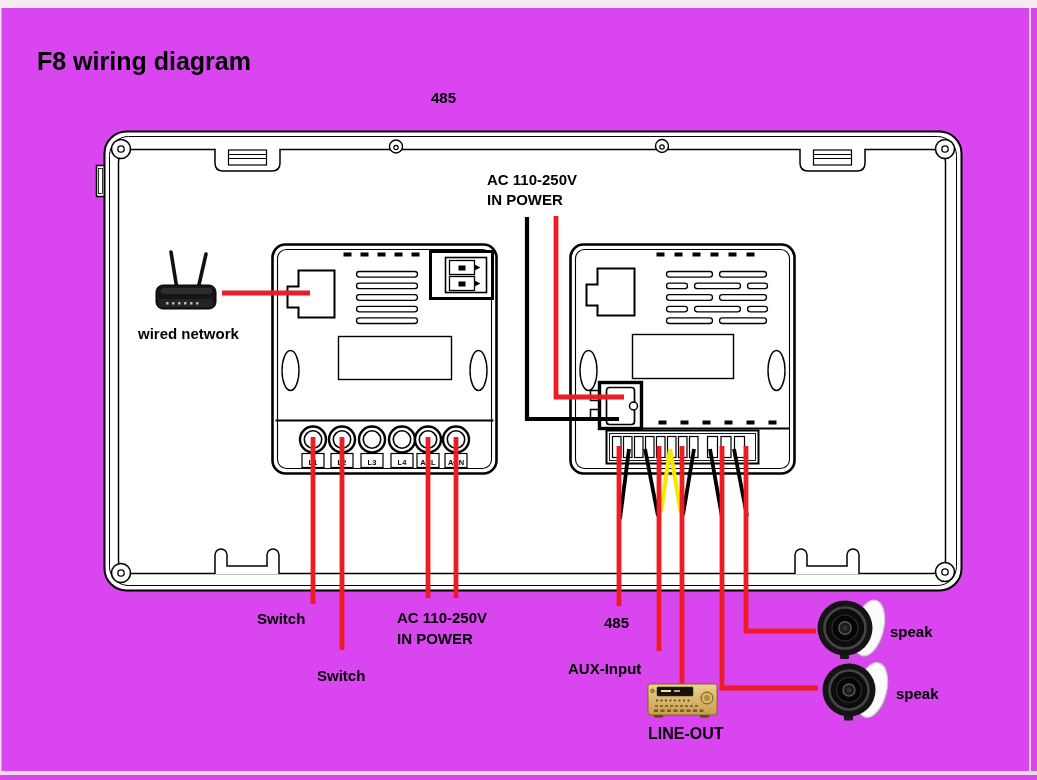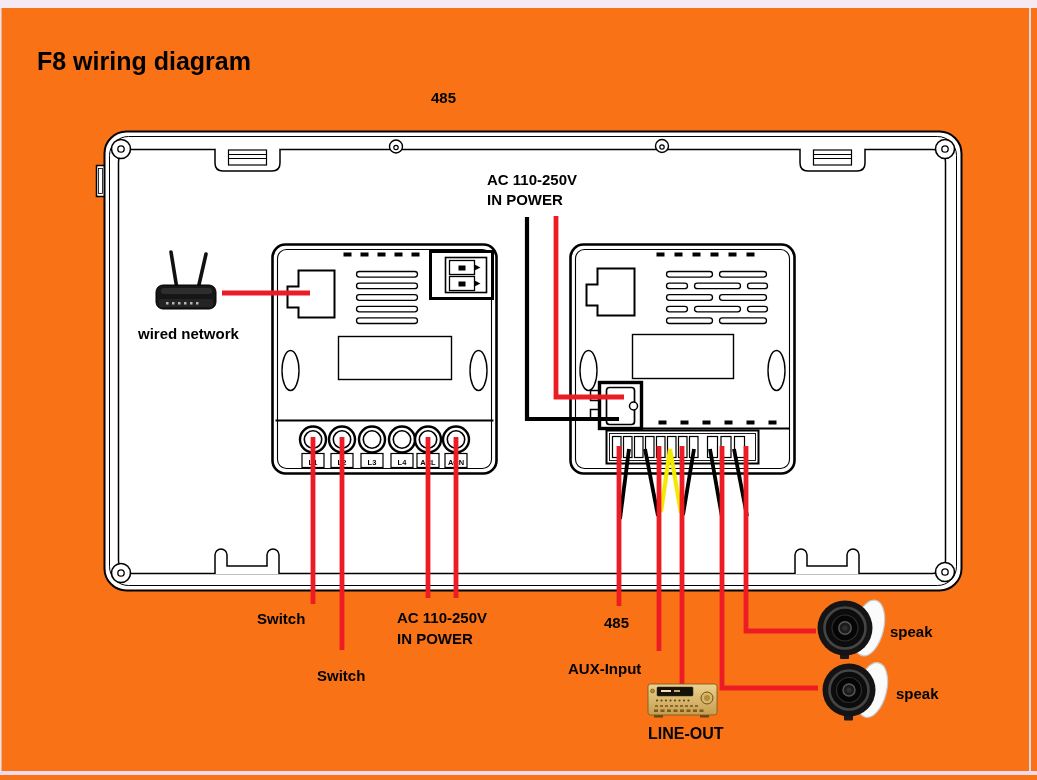--- a/index.html
+++ b/index.html
@@ -1,16 +1,16 @@
 <!DOCTYPE html>
 <html><head>
 <meta charset="utf-8">
 <style>
   html,body{margin:0;padding:0;background:#fff;}
-  .stage{position:relative;width:1037px;height:780px;background:#f97316;overflow:hidden;}
+  .stage{position:relative;width:1037px;height:780px;background:#d946ef;overflow:hidden;}
   svg{display:block;}
   svg text{font-family:"Liberation Sans","DejaVu Sans",sans-serif;font-weight:bold;fill:#000;}
   .t25{font-size:25px;}
   .t16{font-size:16px;}
   .t15{font-size:15px;}
   .t7{font-size:7.5px;}
 </style>
 </head>
 <body>
 

